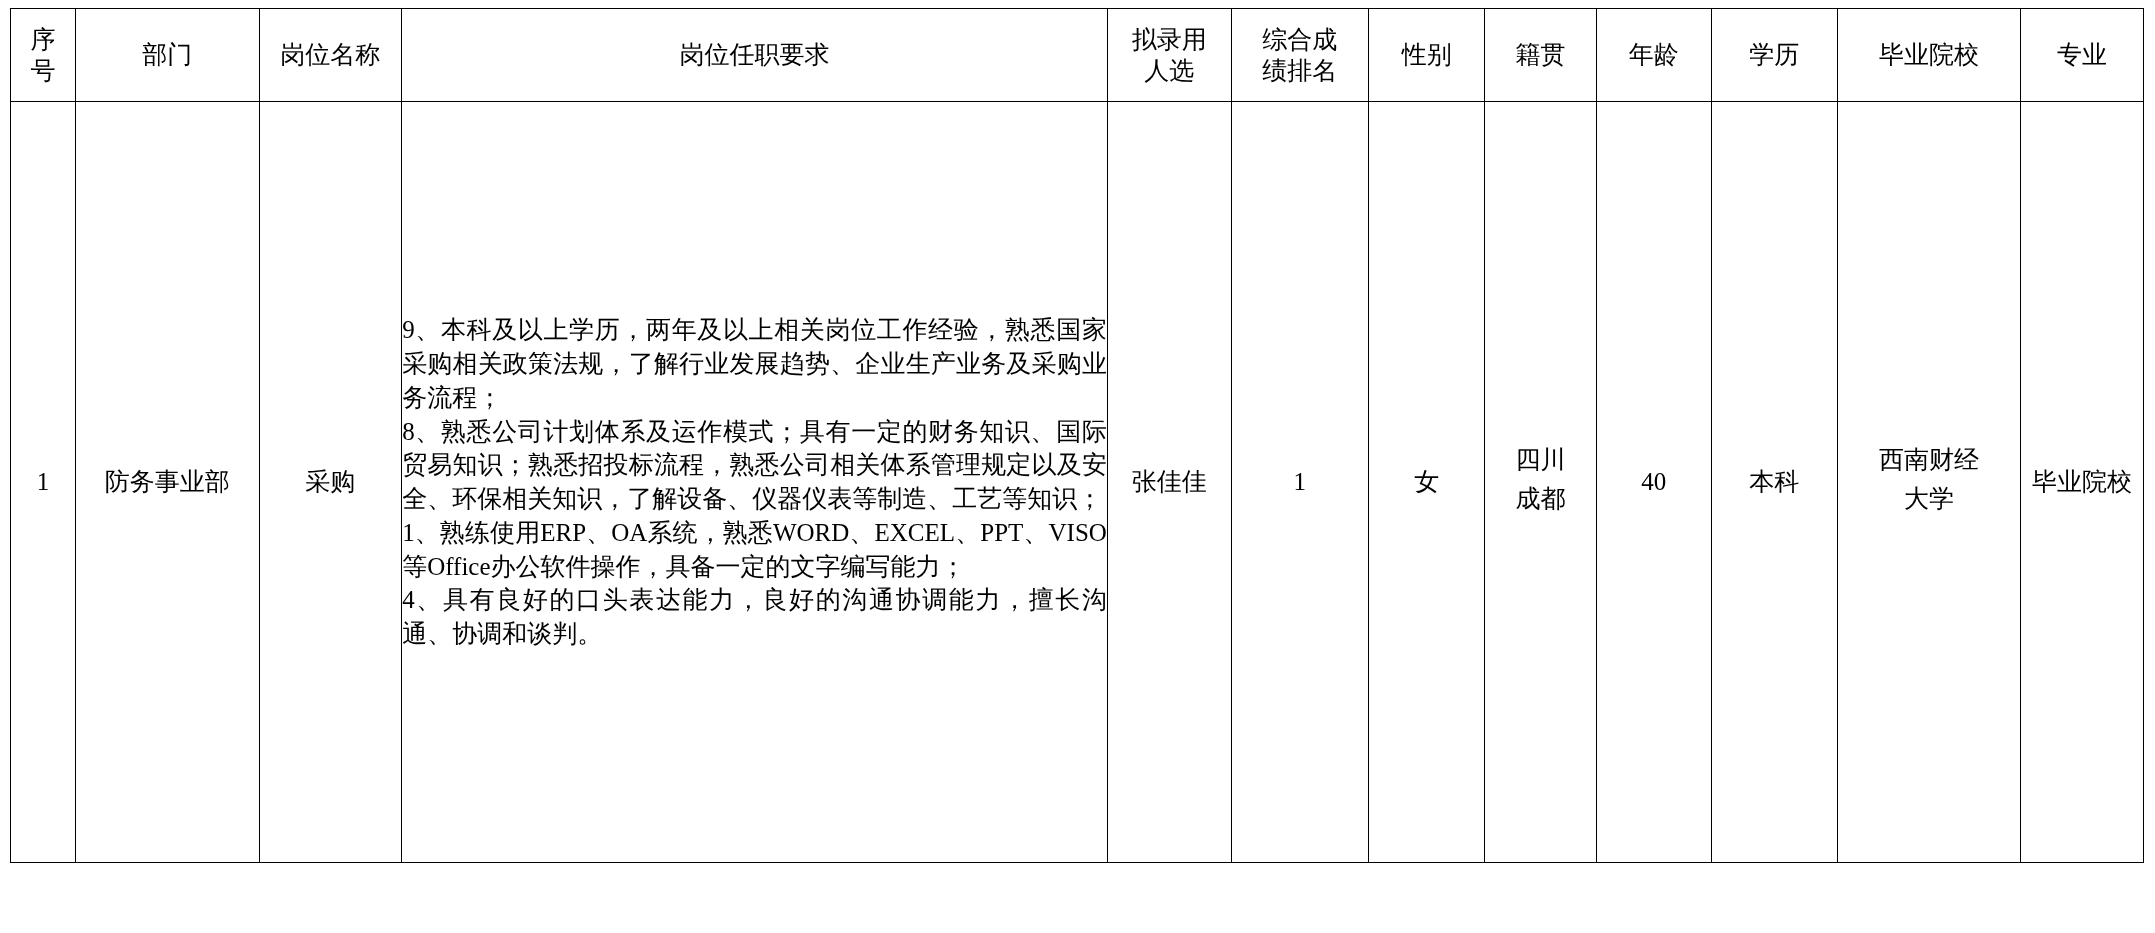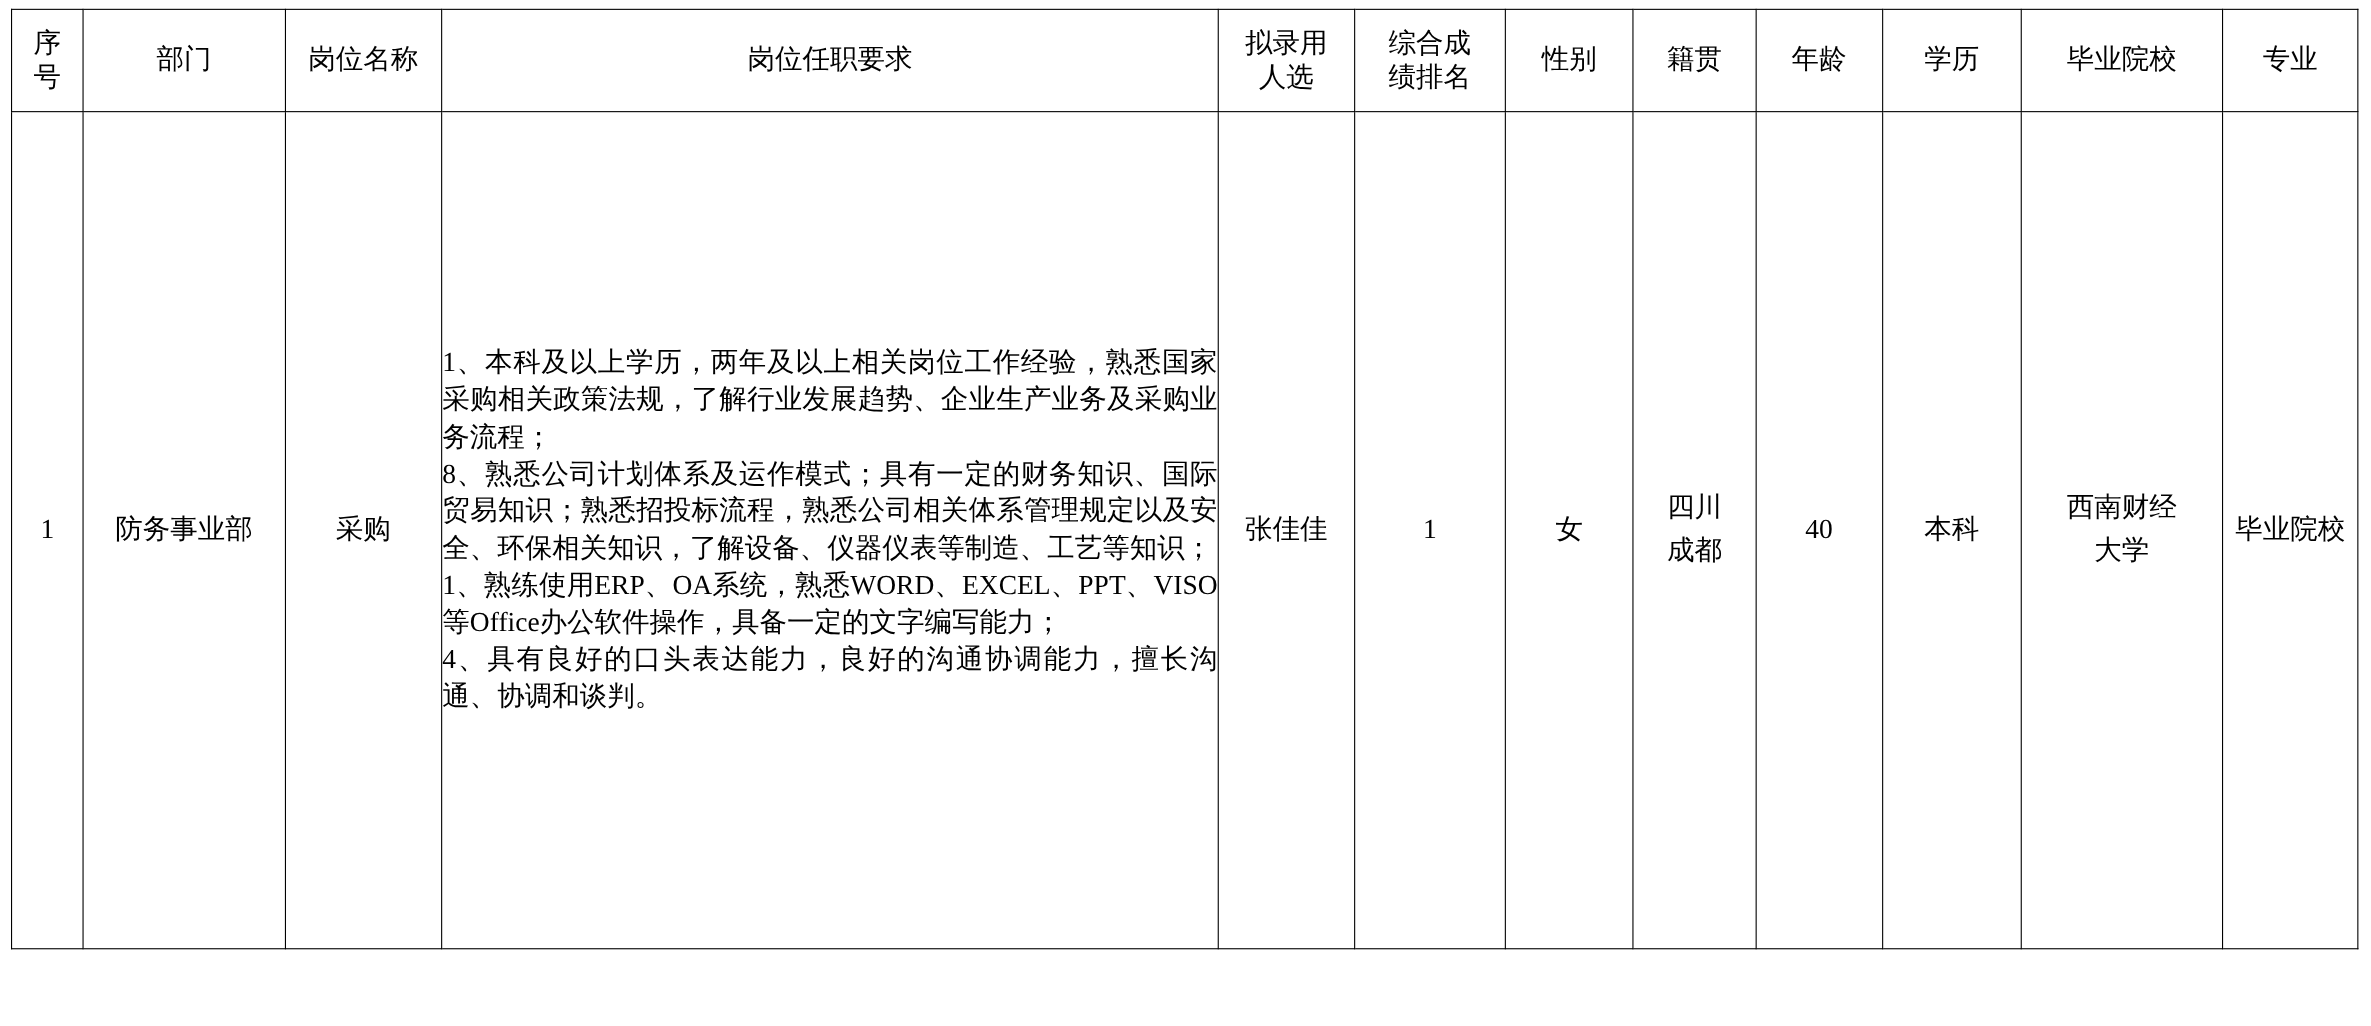--- a/index.html
+++ b/index.html
@@ -69,20 +69,21 @@
     margin: 0;
     text-align: justify;
     text-justify: inter-ideograph;
   }
   .body-row td {
     height: 760px;
   }
   .two-line {
     display: block;
     line-height: 1.55;
+    font-family: Liberation Mono, monospace;
   }
 </style>
 </head>
 <body>
 
 <div class="page">
   <table class="doc-table">
     <colgroup>
       <col class="c-seq">
         <col class="c-dept">
@@ -139,21 +140,21 @@
           <span class="hdr-stack">专业</span>
         </th>
       </tr>
     </thead>
     <tbody>
       <tr class="body-row">
         <td>1</td>
         <td>防务事业部</td>
         <td>采购</td>
         <td class="req-cell">
-          <p>1、本科及以上学历，两年及以上相关岗位工作经验，熟悉国家采购相关政策法规，了解行业发展趋势、企业生产业务及采购业务流程；</p>
+          <p>9、本科及以上学历，两年及以上相关岗位工作经验，熟悉国家采购相关政策法规，了解行业发展趋势、企业生产业务及采购业务流程；</p>
           <p>8、熟悉公司计划体系及运作模式；具有一定的财务知识、国际贸易知识；熟悉招投标流程，熟悉公司相关体系管理规定以及安全、环保相关知识，了解设备、仪器仪表等制造、工艺等知识；</p>
           <p>1、熟练使用ERP、OA系统，熟悉WORD、EXCEL、PPT、VISO等Office办公软件操作，具备一定的文字编写能力；</p>
           <p>4、具有良好的口头表达能力，良好的沟通协调能力，擅长沟通、协调和谈判。</p>
         </td>
         <td>张佳佳</td>
         <td>1</td>
         <td>女</td>
         <td>
           <span class="two-line">四川</span>
           <span class="two-line">成都</span>

